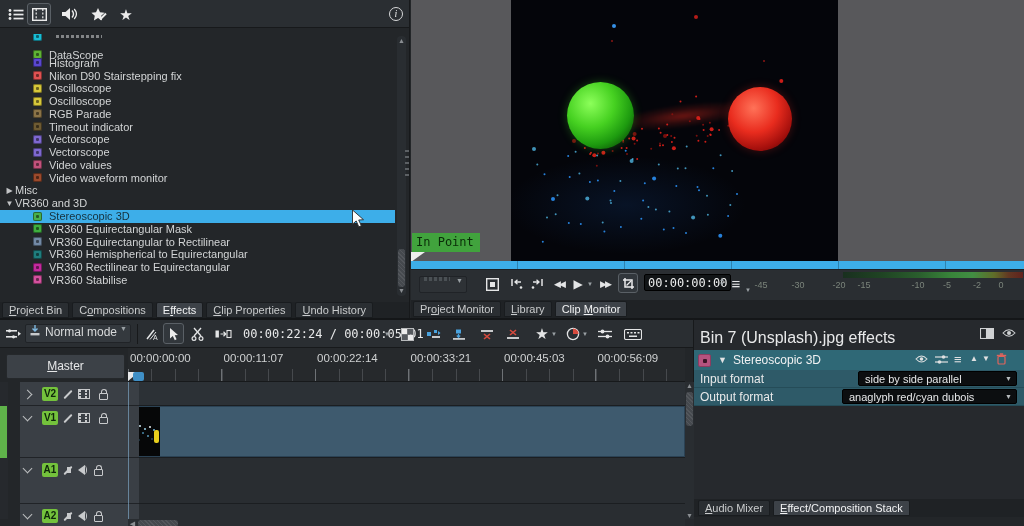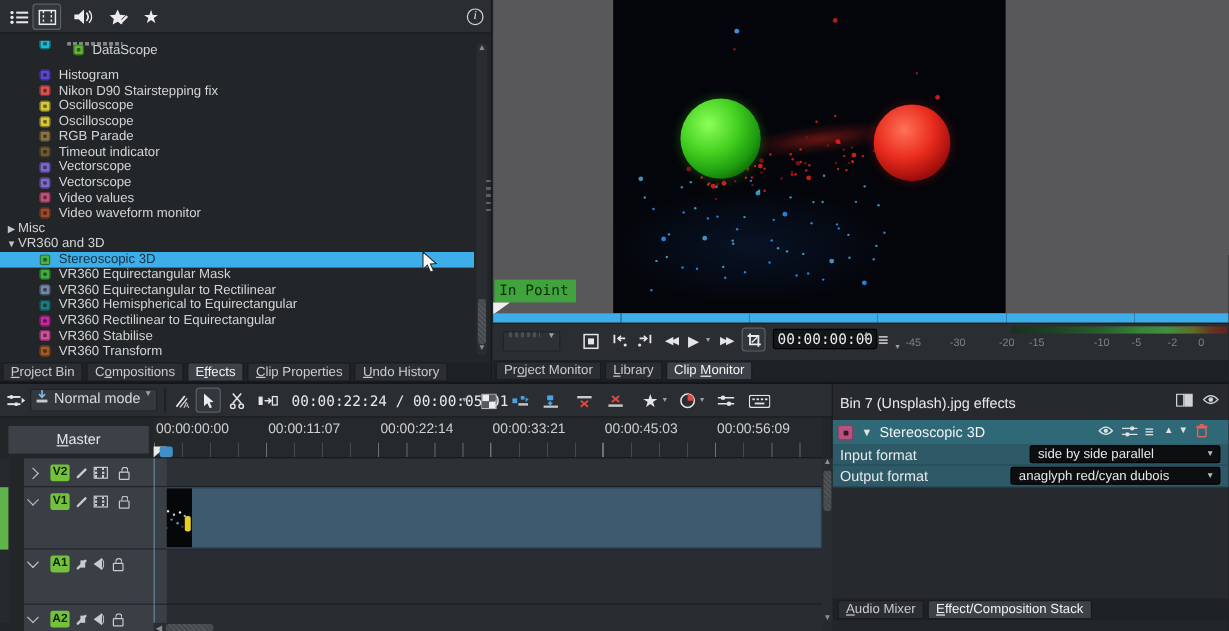--- a/index.html
+++ b/index.html
@@ -116,21 +116,21 @@
   .playhead-line{position:absolute;left:128px;top:62px;width:1px;height:137px;background:rgba(140,190,225,.55);}
   .ph-tri{position:absolute;left:128px;top:52px;width:0;height:0;border-top:9px solid #e8e9ea;border-right:11px solid transparent;}
   .ph-blue{position:absolute;left:133px;top:52px;width:11px;height:9px;background:#3f8fc6;border-radius:2px;}
   .tl-vscroll{position:absolute;left:685px;top:62px;width:9px;height:137px;background:#292d31;}
   .tl-hscroll{position:absolute;left:128px;top:199px;width:566px;height:9px;background:#292d31;display:flex;align-items:center;}
   .harrow{font-size:7px;color:#8a8e92;width:9px;text-align:center;}
   .corner{position:absolute;left:685px;top:199px;width:9px;height:9px;background:#26292d;}
 
   
   .stack-panel{left:694px;top:318px;width:330px;height:208px;background:#26292d;border-top:2px solid #141618;}
-  .stack-title{position:absolute;left:6px;top:9px;font-size:12px;color:#e8e9ea;white-space:nowrap;}
+  .stack-title{position:absolute;left:6px;top:9px;font-size:16px;color:#e8e9ea;white-space:nowrap;}
   .sicon{position:absolute;top:8px;color:#d0d2d4;}
   .fx-header{position:absolute;left:0;top:30px;right:0;height:20px;background:#2f6876;display:flex;align-items:center;}
   .enable-box{width:13px;height:13px;background:#b5537f;border:1px solid #8c3c60;border-radius:2px;margin-left:4px;position:relative;}
   .enable-box::after{content:'';position:absolute;left:4px;top:4px;width:4px;height:4px;background:#3a1426;border-radius:1px;}
   .fx-chev{margin-left:7px;font-size:9px;color:#e2e3e4;}
   .fx-name{margin-left:6px;font-size:12px;color:#f0f1f2;}
   .hicon{position:absolute;top:4px;color:#dfe0e1;}
   .prow{position:absolute;left:0;right:0;height:18px;background:#2e5a68;border-bottom:1px solid #254c58;display:flex;align-items:center;}
   .prow .plabel{margin-left:6px;font-size:12px;color:#e8e9ea;}
   .pcombo{position:absolute;height:15px;background:#0c0e10;border:1px solid #000;border-radius:2px;color:#e6e7e8;
@@ -187,21 +187,21 @@
       <div class="tbtn" style="left:384px">
         <span class="infoc">i</span>
       </div>
     </div>
 
     <div class="fx-list" id="fx-list">
         <div class="fxrow" style="top: -4px;">
           <div class="fxicon" style="background: rgb(25, 188, 212);"></div>
           <div class="fxghost"></div>
         </div>
-        <div class="fxrow" style="top: 1px; padding-left: 28px;">
+        <div class="fxrow" style="top: 14px;">
           <div class="fxicon" style="background: rgb(95, 179, 53);"></div>
           <div class="fxlabel">DataScope</div>
         </div>
         <div class="fxrow" style="top: 22.27px;">
           <div class="fxicon" style="background: rgb(90, 71, 207);"></div>
           <div class="fxlabel">Histogram</div>
         </div>
         <div class="fxrow" style="top: 35.04px;">
           <div class="fxicon" style="background: rgb(224, 82, 82);"></div>
           <div class="fxlabel">Nikon D90 Stairstepping fix</div>
@@ -262,24 +262,20 @@
           <div class="fxicon" style="background: rgb(31, 125, 125);"></div>
           <div class="fxlabel">VR360 Hemispherical to Equirectangular</div>
         </div>
         <div class="fxrow" style="top: 226.59px;">
           <div class="fxicon" style="background: rgb(196, 42, 158);"></div>
           <div class="fxlabel">VR360 Rectilinear to Equirectangular</div>
         </div>
         <div class="fxrow" style="top: 239.36px; text-align: right;">
           <div class="fxicon" style="background: rgb(212, 81, 158);"></div>
           <div class="fxlabel">VR360 Stabilise</div>
-        </div>
-        <div class="fxrow" style="top: 252.13px;">
-          <div class="fxicon" style="background: rgb(160, 90, 40);"></div>
-          <div class="fxlabel">VR360 Transform</div>
         </div>
       </div>
 
     <div class="fx-scroll">
       <span class="up">▲</span>
       <div class="sb-thumb" style="bottom:9px;height:38px"></div>
       <span class="dn">▼</span>
     </div>
 
     <div class="fx-tabs" id="fx-tabs">

